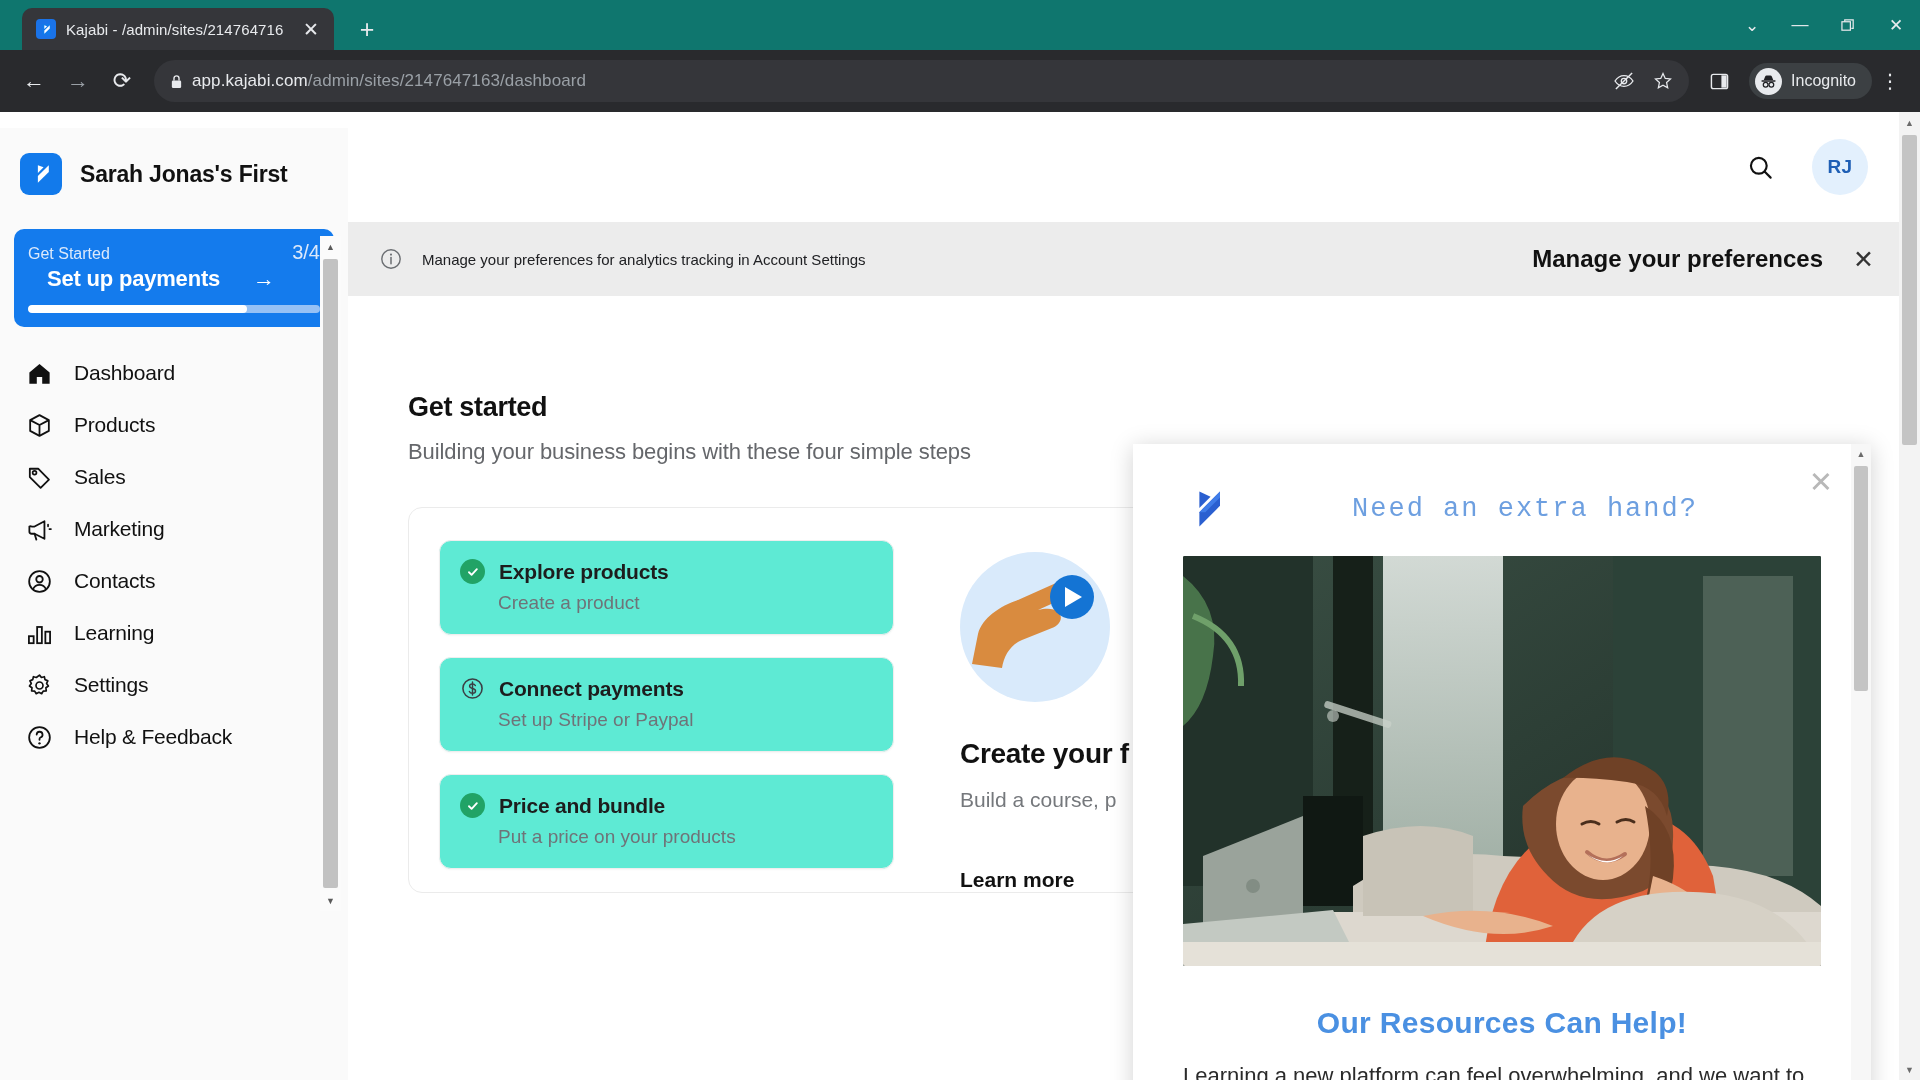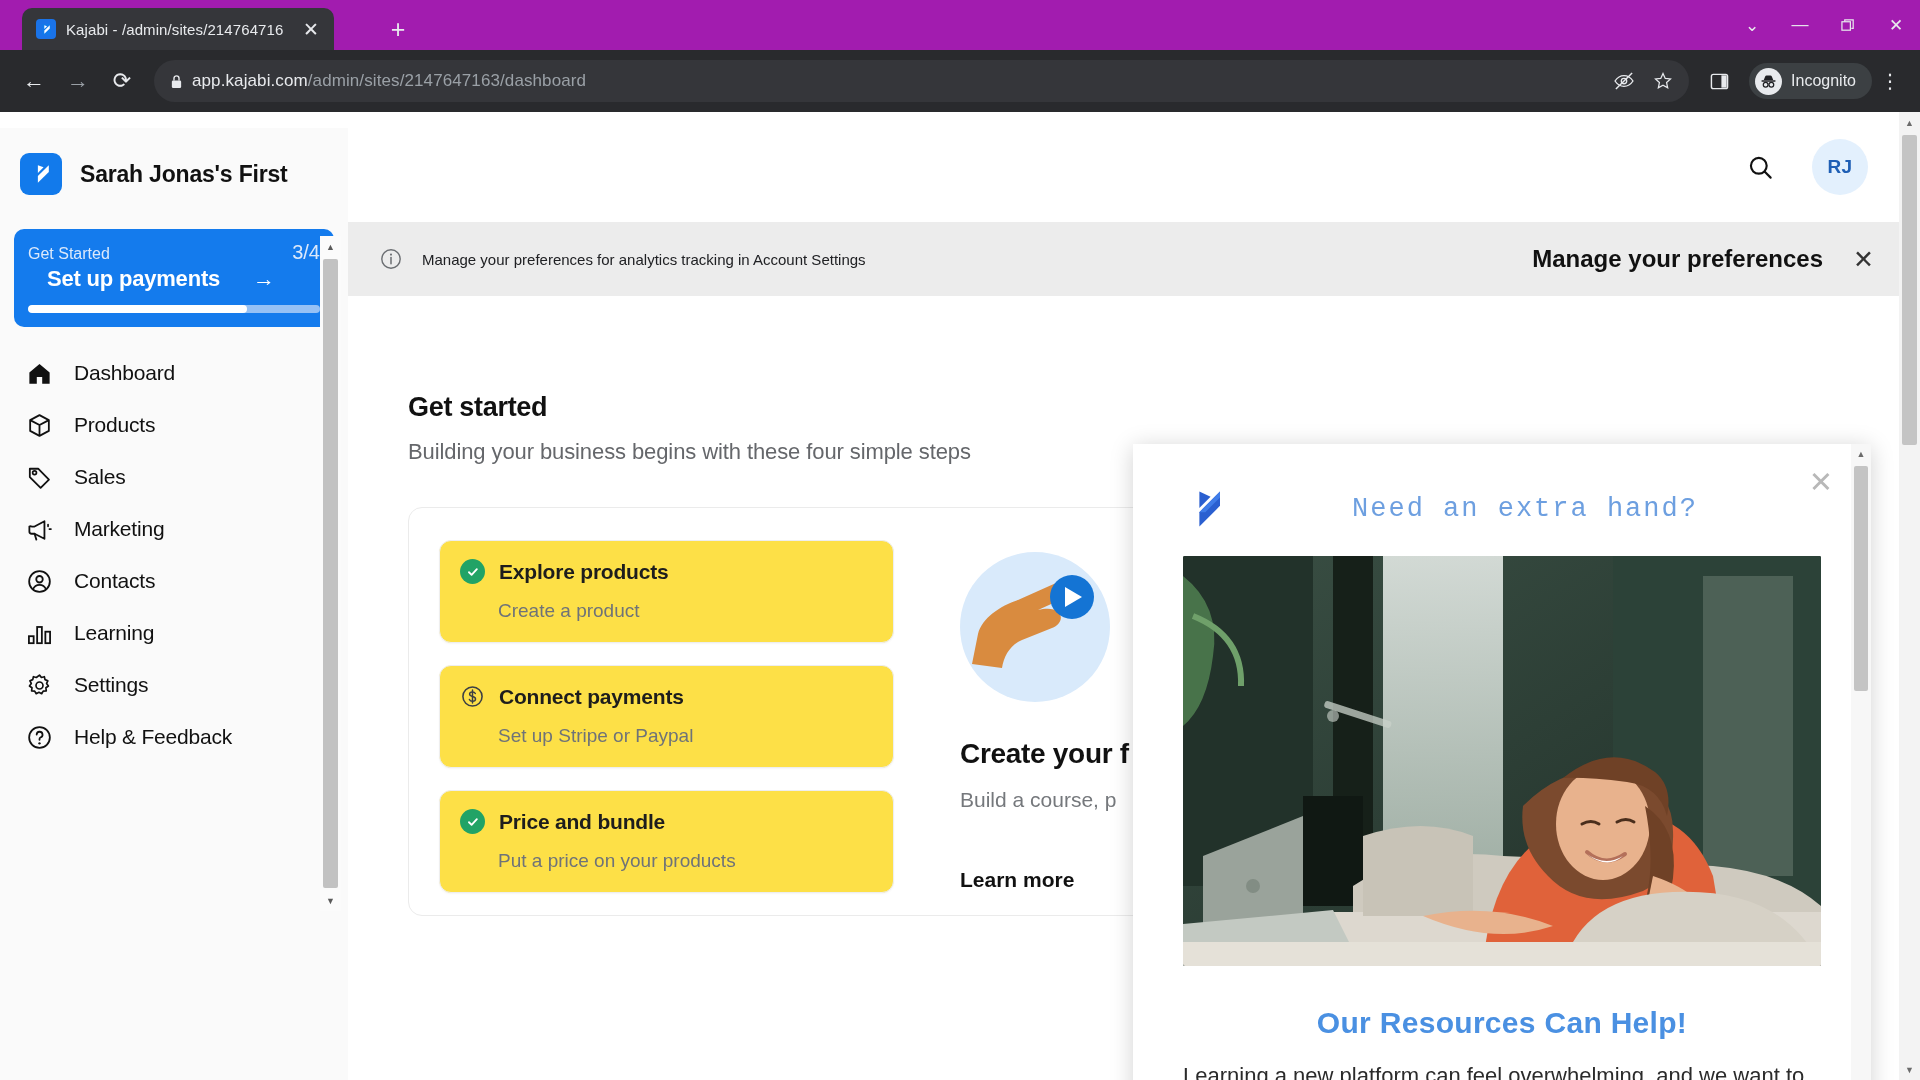--- a/index.html
+++ b/index.html
@@ -6,21 +6,21 @@
   html,body { width:1920px; height:1080px; overflow:hidden; }
   body {
     font-family:"Liberation Sans", sans-serif;
     background:#ffffff;
     -webkit-font-smoothing:antialiased;
   }
 
   
   .browser { width:1920px; height:1080px; position:relative; background:#202124; }
 
-  .tabstrip { height:50px; background:#a21caf; position:relative; display:flex; align-items:flex-end;gap:31px; }
+  .tabstrip { height:50px; background:#0f766e; position:relative; display:flex; align-items:flex-end; }
   .tab {
     margin-left:22px; height:42px; width:312px; background:#35363a;
     border-radius:10px 10px 0 0; display:flex; align-items:center; padding:0 10px 0 14px;
     position:relative;
   }
   .tab-favicon {
     width:20px; height:20px; border-radius:4px; background:#1a73e8;
     flex:0 0 20px; display:flex; align-items:center; justify-content:center; margin-right:10px;
   }
   .tab-title {
@@ -102,26 +102,26 @@
   .banner-close { font-size:25px; color:#333; line-height:1; }
 
   .content { padding:52px 0 0 60px; }
   .h1 { font-size:44px; font-weight:700; color:#0b0b0b; letter-spacing:-1px; }
   .h2 { font-size:27px; font-weight:700; color:#111; margin-top:44px; letter-spacing:-.3px; }
   .sub { font-size:22px; color:#65676b; margin-top:16px; letter-spacing:-.1px; }
 
   .panel { margin-top:42px; width:1450px; border:1px solid #ebebeb; border-radius:14px; background:#fff; display:flex; padding:32px 0 0 0; }
   .steps { width:455px; margin-left:30px; }
   .step {
-    border:1px solid #eeeeee; border-radius:12px; padding:18px 20px 20px 20px; margin-bottom:22px; background:#fde047;
+    border:1px solid #eeeeee; border-radius:12px; padding:18px 20px 20px 20px; margin-bottom:22px; background:#5eead4;
     box-shadow:0 1px 2px rgba(0,0,0,.04);
   }
   .step-head { display:flex; align-items:center; gap:14px; }
   .step-title { font-size:21px; font-weight:700; color:#1d1d1d; letter-spacing:-.2px; }
-  .step-desc { font-size:19px; color:#6f7378; margin-left:38px; margin-top:16px; }
+  .step-desc { font-size:19px; color:#6f7378; margin-left:38px; margin-top:8px; }
   .tick { width:25px; height:25px; border-radius:50%; background:#21a366; display:flex; align-items:center; justify-content:center; flex:0 0 25px; }
   .dollar { width:25px; height:25px; flex:0 0 25px; display:flex; align-items:center; justify-content:center; color:#3b3f44; }
 
   .promo { margin-left:66px; width:430px; padding-top:12px; }
   .promo-art { width:150px; height:150px; position:relative; }
   .promo-circle { position:absolute; left:0; top:0; width:150px; height:150px; border-radius:50%; background:#d9eafb; }
   .promo-title { font-size:28px; font-weight:700; color:#111; margin-top:36px; letter-spacing:-.3px; white-space:nowrap; }
   .promo-sub { font-size:21px; color:#75787c; margin-top:18px; white-space:nowrap; }
   .promo-link { font-size:21px; font-weight:700; color:#111; margin-top:56px; }
 

